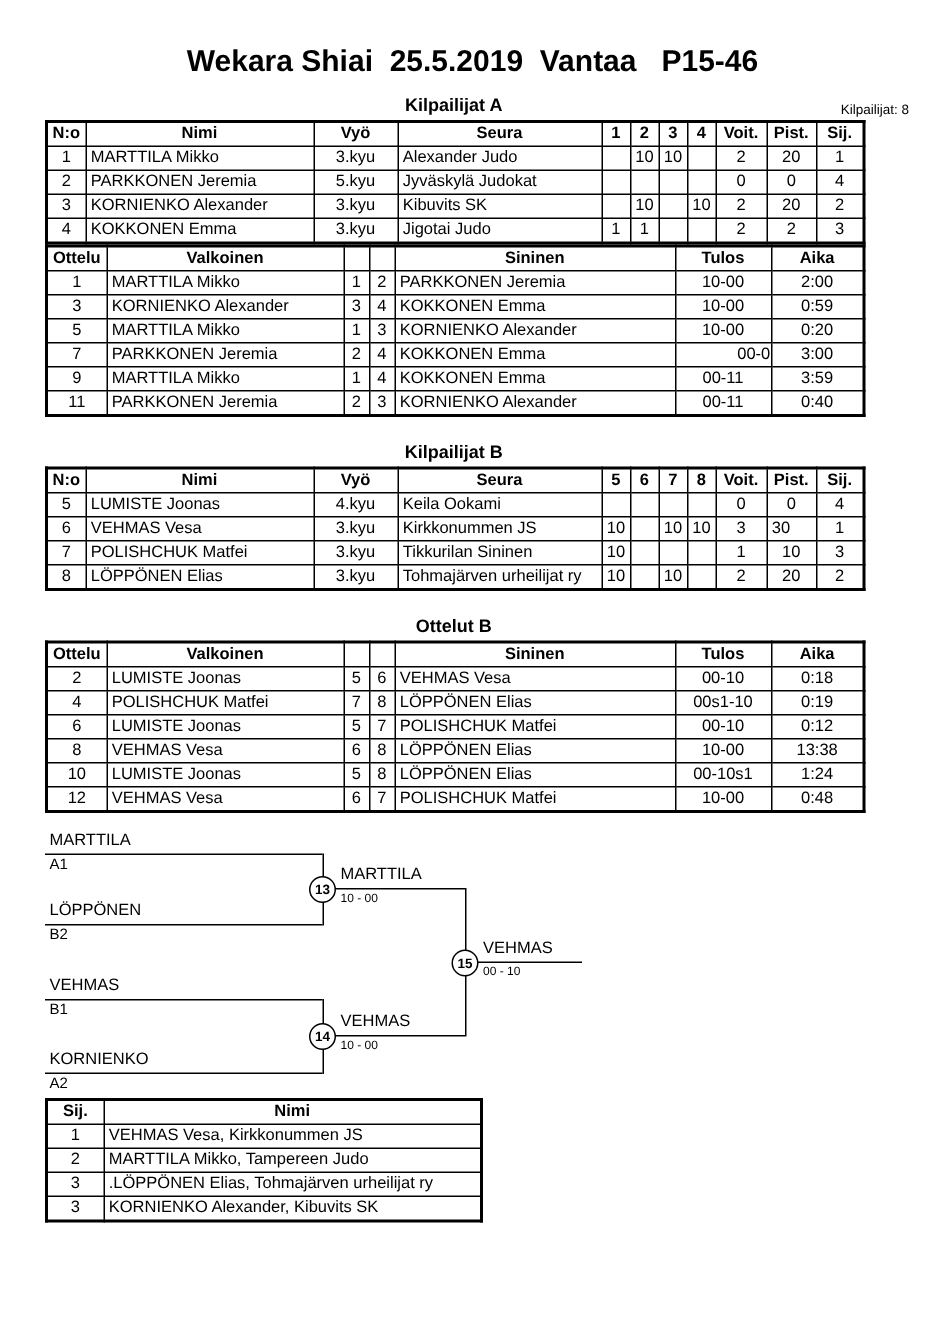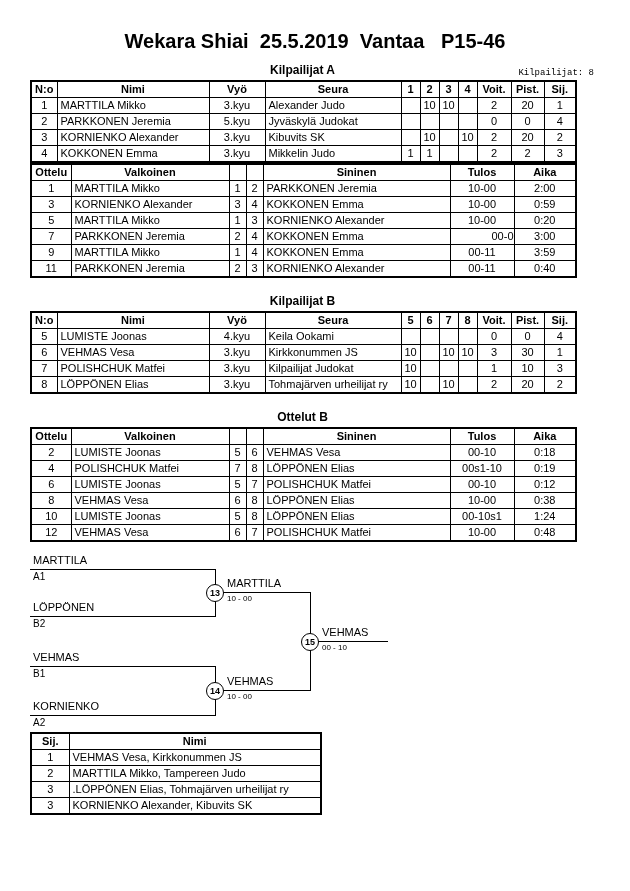--- a/index.html
+++ b/index.html
@@ -1,20 +1,20 @@
 <!DOCTYPE html>
 <html><head>
 <meta charset="utf-8">
 <style>
   html,body{margin:0;padding:0;}
   body{width:630px;height:891px;background:#fff;color:#000;
        font-family:"Liberation Sans","DejaVu Sans",sans-serif;}
   .page{position:relative;width:630px;height:891px;overflow:hidden;background:#fff;}
   .title{padding-top:30px;font-size:20px;font-weight:bold;text-align:center;white-space:pre;}
-  .count{position:absolute;top:68px;right:36px;font-size:9px;font-family:Liberation Mono, monospace;}
+  .count{position:absolute;top:68px;right:24px;font-size:9px;}
   .section{font-size:12px;font-weight:bold;text-align:center;width:545px;margin:16px 0 3px 30px;}
   .section.first{margin-top:10px;}
   .section.narrow{width:292px;margin-top:0;}
   table.tbl{border-collapse:collapse;table-layout:fixed;margin-left:30px;border:2px solid #000;}
   .tbl th,.tbl td{border:1px solid #000;font-size:11px;height:15px;line-height:15px;
                   padding:0 3px;overflow:hidden;white-space:nowrap;}
   .tbl th{font-weight:bold;text-align:center;}
   .bracket{position:relative;width:570px;height:180px;margin:10px 0 0 30px;}
   .b-name{position:absolute;font-size:11px;white-space:nowrap;}
   .b-seed{position:absolute;font-size:10px;}
@@ -98,21 +98,21 @@
           <td style="text-align: center;"></td>
           <td style="text-align: center;">10</td>
           <td style="text-align: center;">2</td>
           <td style="text-align: center;">20</td>
           <td style="text-align: center;">2</td>
         </tr>
         <tr>
           <td style="text-align: center;">4</td>
           <td style="text-align: left;">KOKKONEN Emma</td>
           <td style="text-align: center;">3.kyu</td>
-          <td style="text-align: left;">Mikkelin Judo</td>
+          <td style="text-align: left;">Jigotai Judo</td>
           <td style="text-align: center;">1</td>
           <td style="text-align: center;">1</td>
           <td style="text-align: center;"></td>
           <td style="text-align: center;"></td>
           <td style="text-align: center;">2</td>
           <td style="text-align: center;">2</td>
           <td style="text-align: center;">3</td>
         </tr>
       </tbody>
     </table>
@@ -243,28 +243,28 @@
         <tr>
           <td style="text-align: center;">6</td>
           <td style="text-align: left;">VEHMAS Vesa</td>
           <td style="text-align: center;">3.kyu</td>
           <td style="text-align: left;">Kirkkonummen JS</td>
           <td style="text-align: center;">10</td>
           <td style="text-align: center;"></td>
           <td style="text-align: center;">10</td>
           <td style="text-align: center;">10</td>
           <td style="text-align: center;">3</td>
-          <td style="text-align: center;">30</td>
+          <td style="">30</td>
           <td style="text-align: center;">1</td>
         </tr>
         <tr>
           <td style="text-align: center;">7</td>
           <td style="text-align: left;">POLISHCHUK Matfei</td>
           <td style="text-align: center;">3.kyu</td>
-          <td style="text-align: left;">Kilpailijat Judokat</td>
+          <td style="text-align: left;">Tikkurilan Sininen</td>
           <td style="text-align: center;">10</td>
           <td style="text-align: center;"></td>
           <td style="text-align: center;"></td>
           <td style="text-align: center;"></td>
           <td style="text-align: center;">1</td>
           <td style="text-align: center;">10</td>
           <td style="text-align: center;">3</td>
         </tr>
         <tr>
           <td style="text-align: center;">8</td>
@@ -332,21 +332,21 @@
           <td style="text-align: center;">00-10</td>
           <td style="text-align: center;">0:12</td>
         </tr>
         <tr>
           <td style="text-align: center;">8</td>
           <td style="text-align: left;">VEHMAS Vesa</td>
           <td style="text-align: center;">6</td>
           <td style="text-align: center;">8</td>
           <td style="text-align: left;">LÖPPÖNEN Elias</td>
           <td style="text-align: center;">10-00</td>
-          <td style="text-align: center;">0:38</td>
+          <td style="text-align: center;">13:38</td>
         </tr>
         <tr>
           <td style="text-align: center;">10</td>
           <td style="text-align: left;">LUMISTE Joonas</td>
           <td style="text-align: center;">5</td>
           <td style="text-align: center;">8</td>
           <td style="text-align: left;">LÖPPÖNEN Elias</td>
           <td style="text-align: center;">00-10s1</td>
           <td style="text-align: center;">1:24</td>
         </tr>

